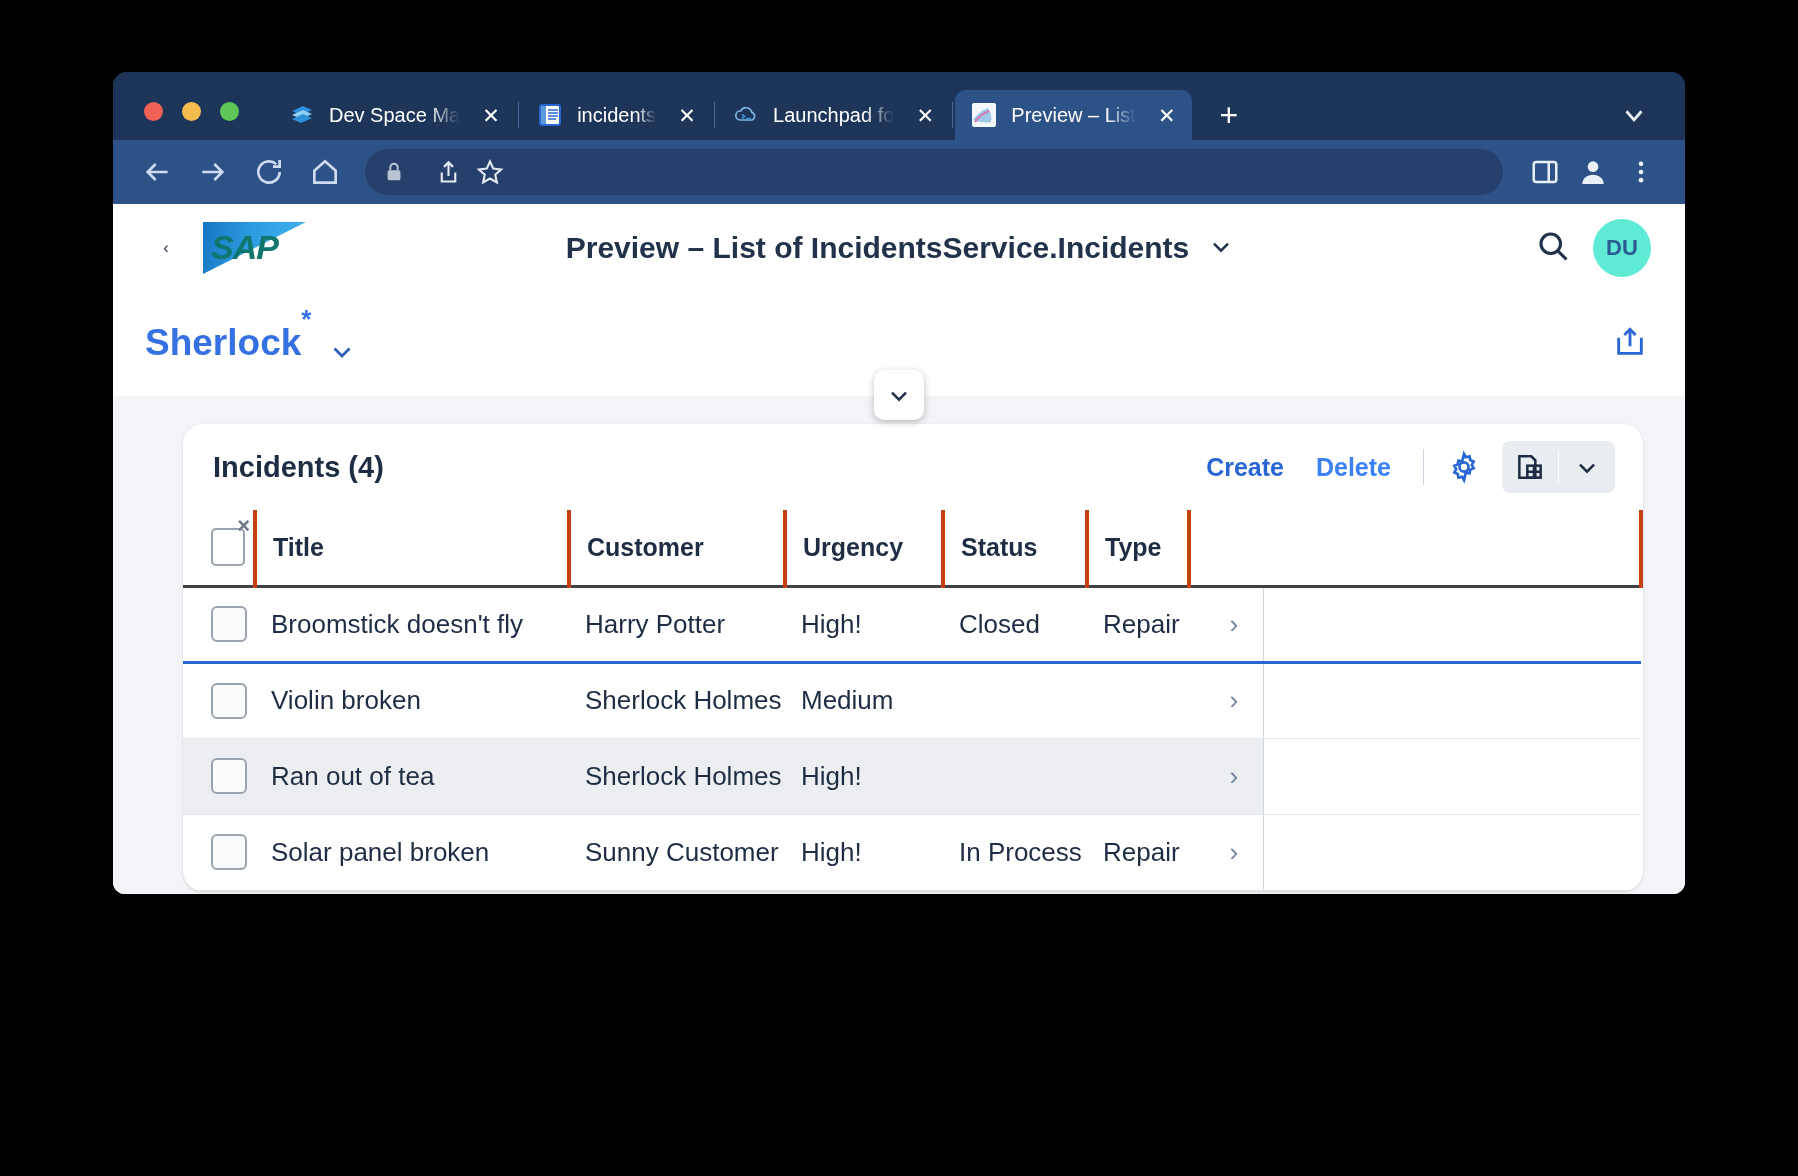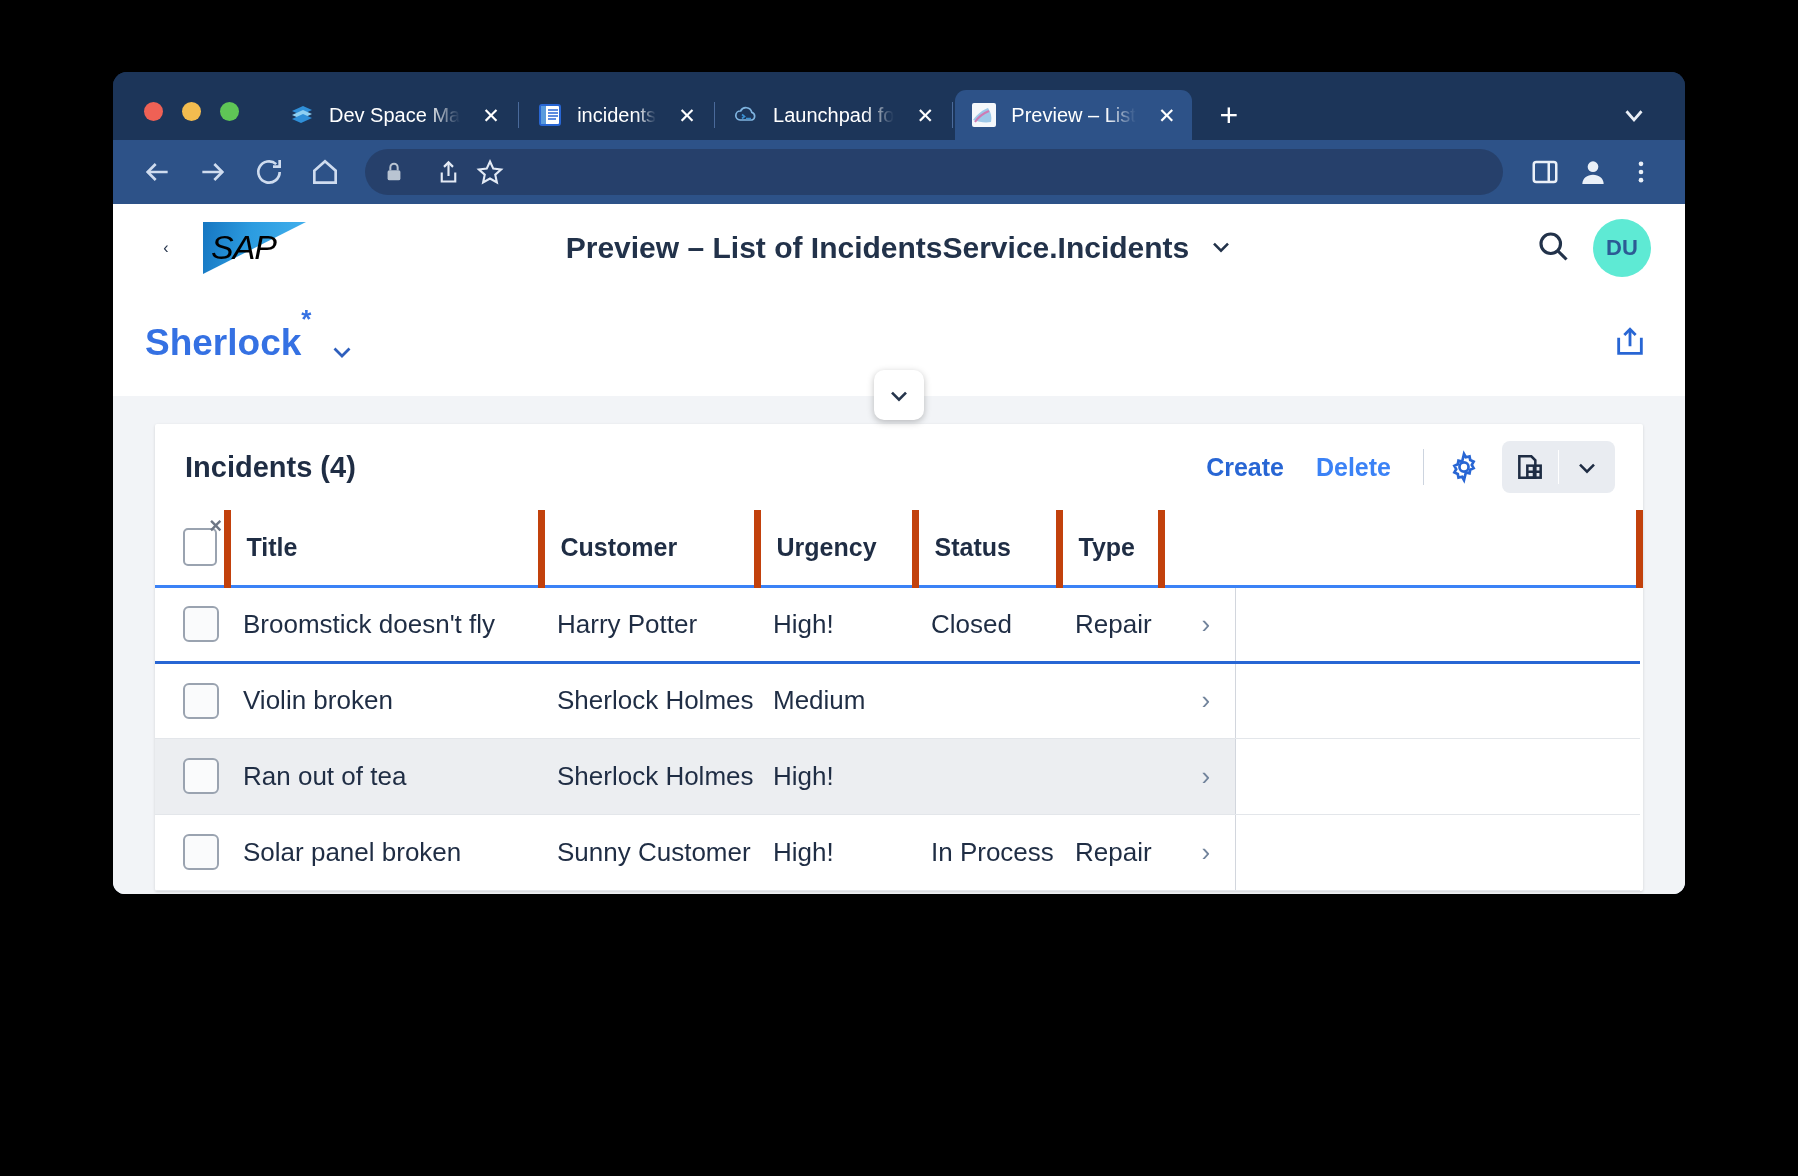--- a/index.html
+++ b/index.html
@@ -121,21 +121,21 @@
     width: 103px; height: 52px; margin-left: 14px;
     position: relative; overflow: hidden;
   }
   .sap-logo .tri {
     position:absolute; inset:0;
     background: linear-gradient(100deg, #1676c1 0%, #2c9ce0 45%, #44b2ee 100%);
     clip-path: polygon(0 0, 100% 0, 0 100%);
   }
   .sap-logo .word {
     position: absolute; left: 8px; top: 6px;
-    color: #000000; font-weight: 400; font-style: italic;
+    color: #0f766e; font-weight: 700; font-style: italic;
     font-size: 34px; letter-spacing: -1px;
   }
   .shell-title {
     flex: 1; text-align: right;
     display: flex; align-items: center; justify-content: center;
     gap: 18px;
     margin-left: -40px;
   }
   .shell-title .t {
     font-size: 30px; font-weight: bold; color: #22324a;
@@ -179,23 +179,24 @@
     z-index: 5;
   }
 
   .content-area {
     background: #f2f4f7;
     padding: 28px 42px 0 42px;
     height: 498px;
   }
   .card {
     background: #fff;
-    border-radius: 2px;
+    border-radius: 20px;
     box-shadow: 0 1px 3px rgba(0,0,0,.14);
     overflow: hidden;
+    margin-left: 28px;
   }
   .card-header {
     height: 86px;
     display: flex; align-items: center;
     padding: 0 28px 0 30px;
   }
   .card-title { font-size: 29px; font-weight: bold; color: #1f2d44; }
   .card-actions { margin-left: auto; display: flex; align-items: center; gap: 0; }
   .txtbtn {
     font-size: 25px; font-weight: bold; color: #2866d4;
@@ -226,21 +227,21 @@
   table.grid col.c-type  { width: 102px; }
   table.grid col.c-nav   { width: 74px; }
   table.grid col.c-pad   { width: auto; }
 
   table.grid thead th {
     height: 76px;
     font-size: 25px; font-weight: bold; color: #1f2d44;
     text-align: left;
     padding: 0 0 0 16px;
     border-bottom: 2px solid #b6bcc7;
-    border-right: 7px solid #c2410c;
+    border-right: 4px solid #c2410c;
     vertical-align: middle;
   }
   table.grid thead th.last-col { border-right: none; }
 
   .selall {
     width: 34px; height: 38px; margin-left: 12px;
     border: 2px solid #9aa3b0; border-radius: 5px;
     position: relative;
   }
   .selall::after {
@@ -253,21 +254,21 @@
   table.grid tbody td {
     height: 76px;
     font-size: 26px; color: #1f2d44;
     padding: 0 0 0 16px;
     border-bottom: 1px solid #e3e6ea;
     vertical-align: middle;
     white-space: nowrap;
   }
   tbody tr.alt td { background: #eceef1; }
   tbody tr.focused td {
-    border-top: 3px solid #3b82f6;
+    border-top: 3px solid #404040;
     border-bottom: 3px solid #2866d4;
   }
   .rowcheck {
     width: 36px; height: 36px;
     border: 2px solid #9aa3b0; border-radius: 6px;
     background: #fafbfc;
     margin-left: 12px;
   }
   .urg-high { color: #b8510e; }
   .urg-med  { color: #b8510e; }

